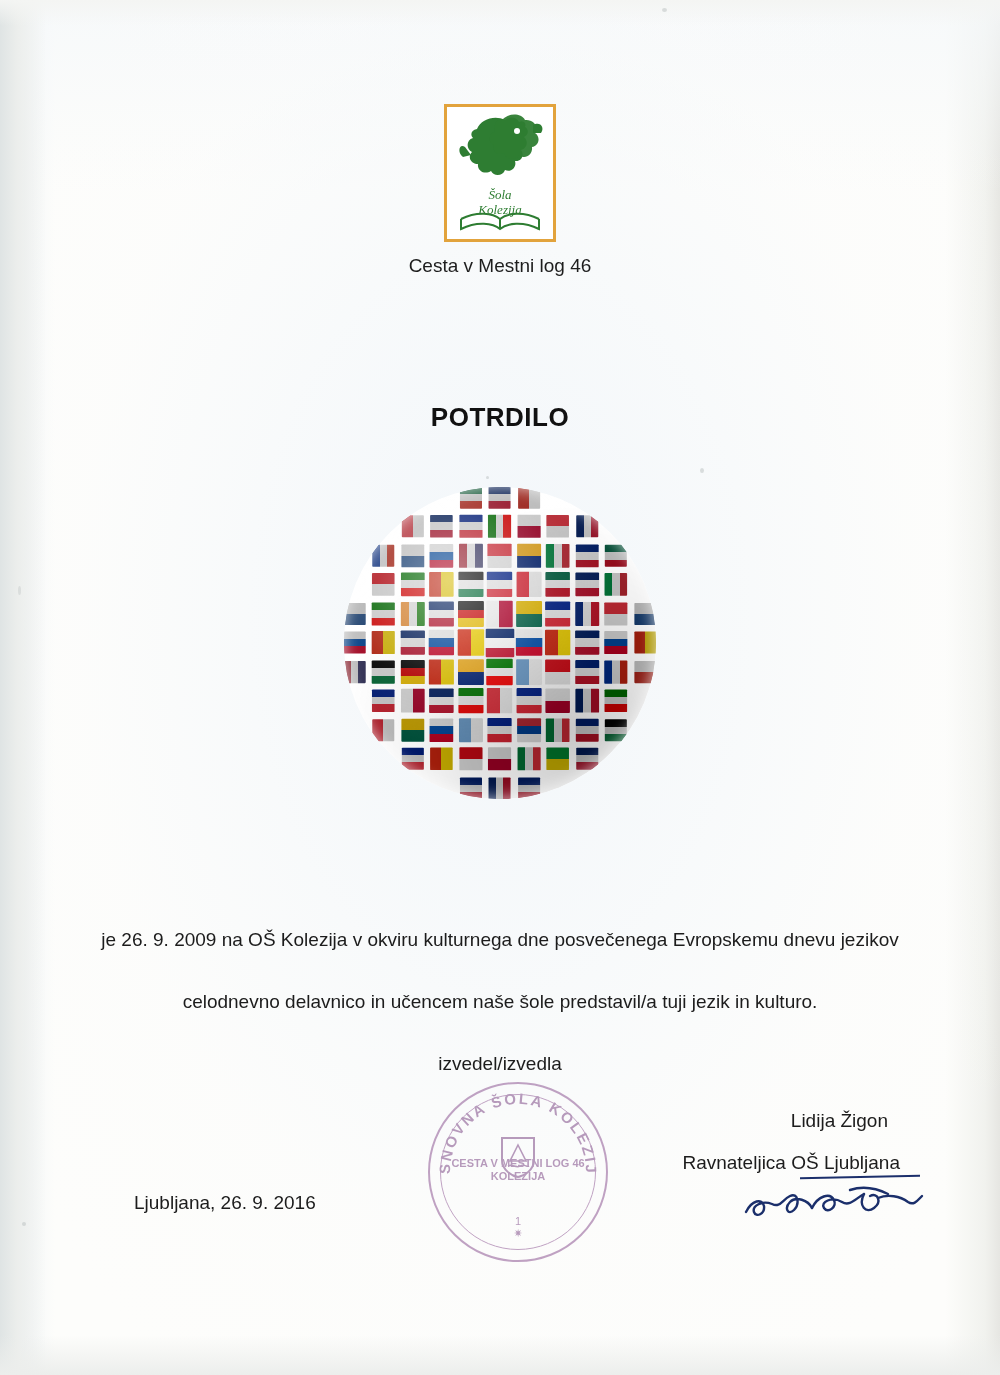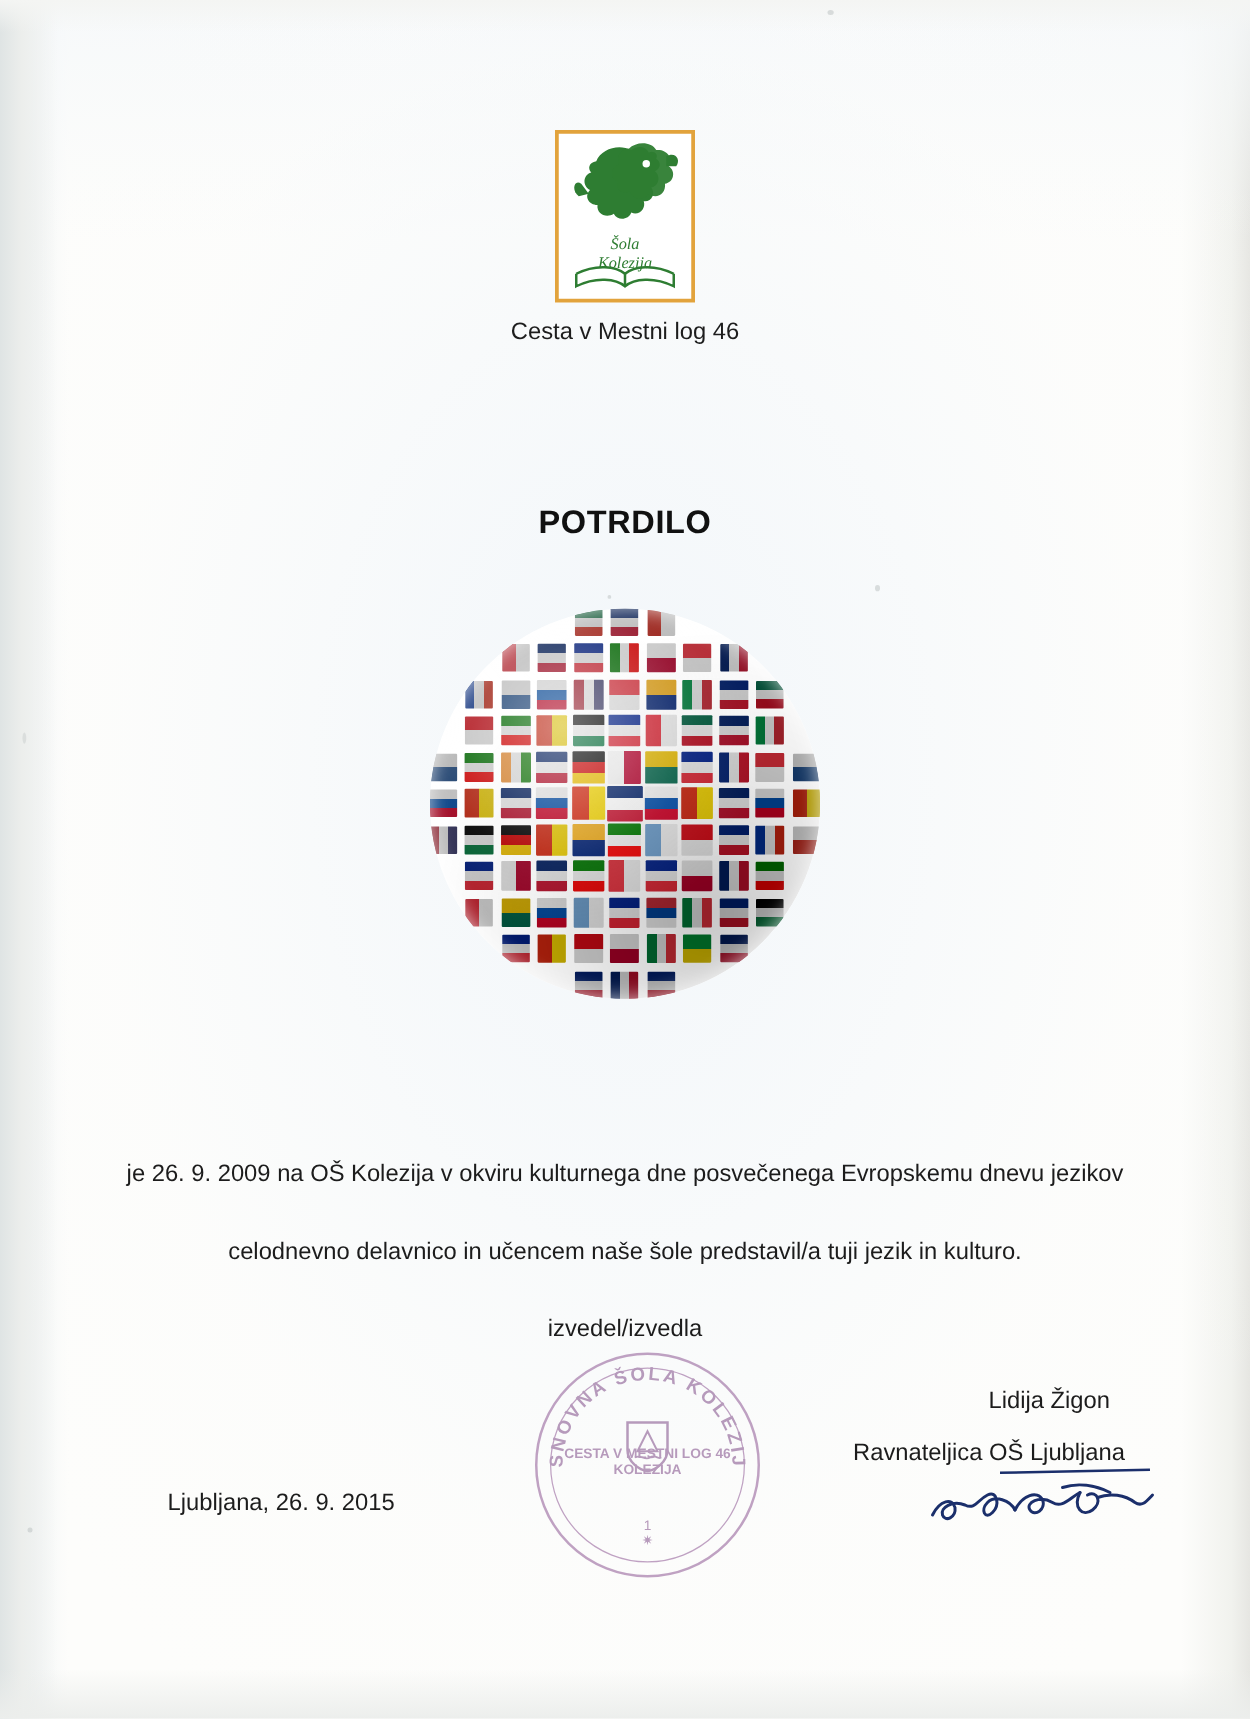--- a/index.html
+++ b/index.html
@@ -495,16 +495,16 @@
     <svg class="signature" viewBox="0 0 190 58">
       <g fill="none" stroke="#1b2f6b" stroke-width="2.4" stroke-linecap="round">
         <path d="M8 34 C14 22, 24 20, 26 28 C27 36, 18 40, 16 34 C14 28, 24 22, 34 26 C42 30, 44 22, 52 18 C60 14, 62 26, 56 32 C50 38, 46 30, 52 24 C58 18, 70 22, 74 30"></path>
         <path d="M74 30 C80 18, 92 14, 96 22 C99 29, 90 36, 86 30 C82 24, 94 18, 104 24 C112 29, 118 20, 126 16"></path>
         <path d="M126 16 C120 28, 128 36, 136 30 C144 24, 140 14, 132 18"></path>
         <path d="M140 20 C150 16, 162 18, 170 24 C176 28, 180 22, 184 18"></path>
         <path d="M112 12 C124 8, 138 10, 150 16"></path>
       </g>
     </svg>
 
-    <div class="place-date">Ljubljana, 26. 9. 2015</div>
+    <div class="place-date">Ljubljana, 26. 9. 2016</div>
 
   </div>
 </div>
 
 </body></html>

